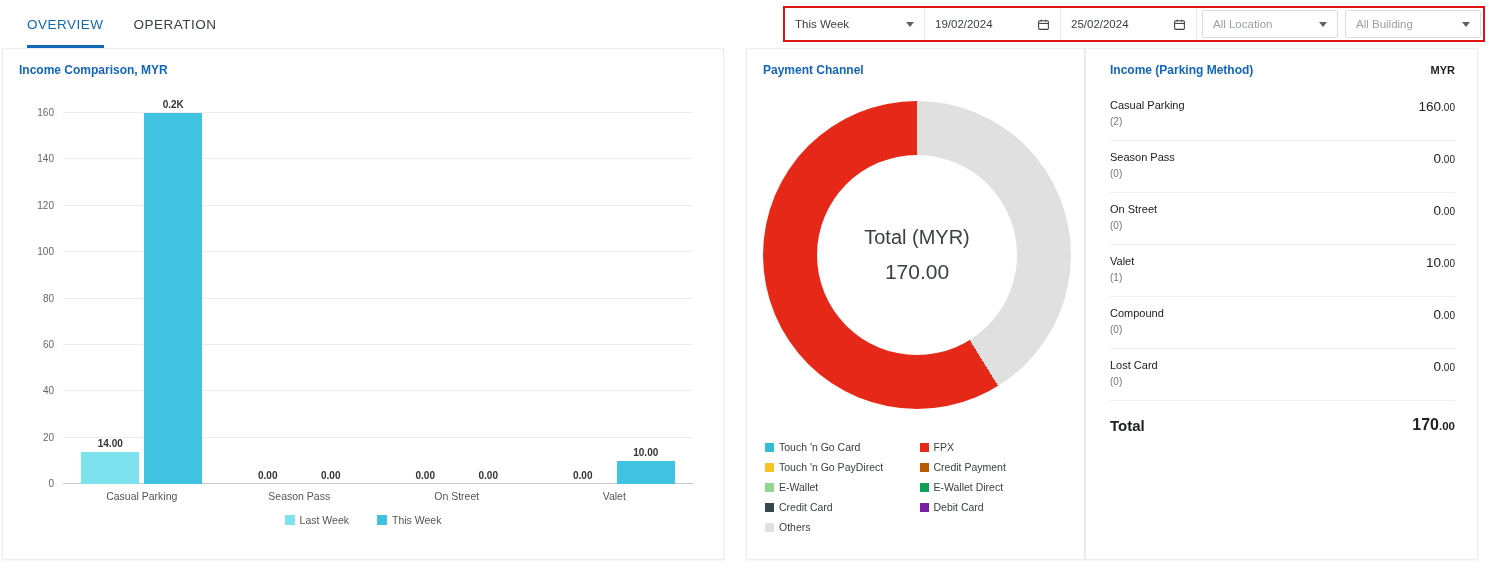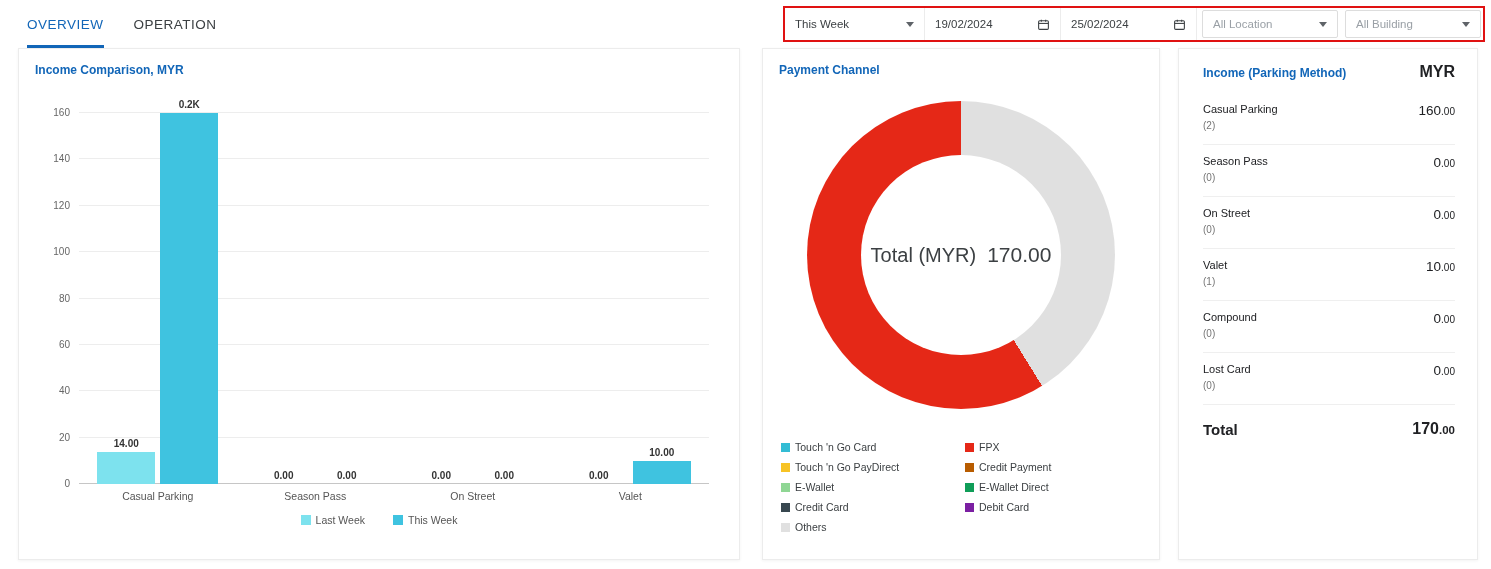--- a/index.html
+++ b/index.html
@@ -40,30 +40,30 @@
     border: 1px solid #ddd; border-radius: 2px; margin: 2px 2px 2px 5px;
     color: #9aa0a6; width: 136px;
   }
   .caret {
     width: 0; height: 0; border-left: 4px solid transparent;
     border-right: 4px solid transparent; border-top: 5px solid #5f6368; flex: none;
   }
   .cal-icon { flex: none; display: flex; }
 
   
-  .main { display: flex; height: 521px; padding: 0 13px 0 18px; }
+  .main { display: flex; height: 521px; padding: 0 13px 0 2px; }
   .card {
     background: #fff; border: 1px solid #ececec;
     box-shadow: 0 1px 3px rgba(0,0,0,.05);
     height: calc(100% - 9px);
   }
   .card-title { font-size: 12px; font-weight: 700; color: #1266b8; }
 
   .card-left  { width: 722px; margin-right: 22px; padding: 14px 16px; }
-  .card-mid   { width: 398px; margin-right: 18px; padding: 14px 16px; }
+  .card-mid   { width: 339px; padding: 14px 16px; }
   .card-right { flex: 1; padding: 14px 22px 14px 24px; }
 
   
   .plot-wrap { position: relative; height: 371px; margin-top: 36px; }
   .yaxis { position: absolute; left: 0; top: 0; bottom: 0; width: 44px; }
   .ytick { position: absolute; right: 9px; font-size: 10px; color: #666; }
   .plot { position: absolute; left: 44px; right: 14px; top: 0; bottom: 0; }
   .gridline { position: absolute; left: 0; right: 0; height: 1px; background: #ededed; }
   .gridline.base { background: #c6c6c6; }
   .groups { position: absolute; left: 0; right: 0; top: 0; bottom: 0; display: flex; }
@@ -80,33 +80,33 @@
     display: flex; justify-content: center; align-items: center; gap: 28px;
     margin-top: 12px; font-size: 10.5px; color: #555;
   }
   .legend-item { display: flex; align-items: center; gap: 5px; }
   .swatch { width: 10px; height: 10px; flex: none; }
 
   
   .donut { width: 308px; height: 308px; border-radius: 50%; margin: 24px auto 0; position: relative; }
   .donut-hole {
     position: absolute; inset: 54px; background: #fff; border-radius: 50%;
-    display: flex; flex-direction: row; align-items: center; justify-content: center; gap: 11px;
+    display: flex; flex-direction: column; align-items: center; justify-content: center; gap: 11px;
   }
   .donut-label { font-size: 20px; color: #3c4043; }
   .donut-value { font-size: 21px; color: #3c4043; }
   .pc-legend {
     display: grid; grid-template-columns: 1fr 1fr; gap: 8px 6px;
     margin-top: 32px; font-size: 10.5px; color: #3c4043; padding-left: 2px;
   }
   .pc-legend .swatch { width: 9px; height: 9px; }
 
   
   .inc-header { display: flex; justify-content: space-between; align-items: baseline; }
-  .currency { font-size: 16px; font-weight: 700; color: #202124; }
+  .currency { font-size: 11px; font-weight: 700; color: #202124; }
   .inc-rows { margin-top: 12px; }
   .inc-row {
     display: flex; justify-content: space-between; align-items: flex-start;
     padding: 10px 0 13px; border-bottom: 1px solid #efefef;
   }
   .row-label { font-size: 11px; color: #202124; }
   .row-count { font-size: 10px; color: #757575; margin-top: 5px; }
   .row-amt { font-size: 13.5px; color: #202124; }
   .dec { font-size: 10px; }
   .total-row { display: flex; justify-content: space-between; align-items: center; padding: 15px 0; gap: 36px; }

